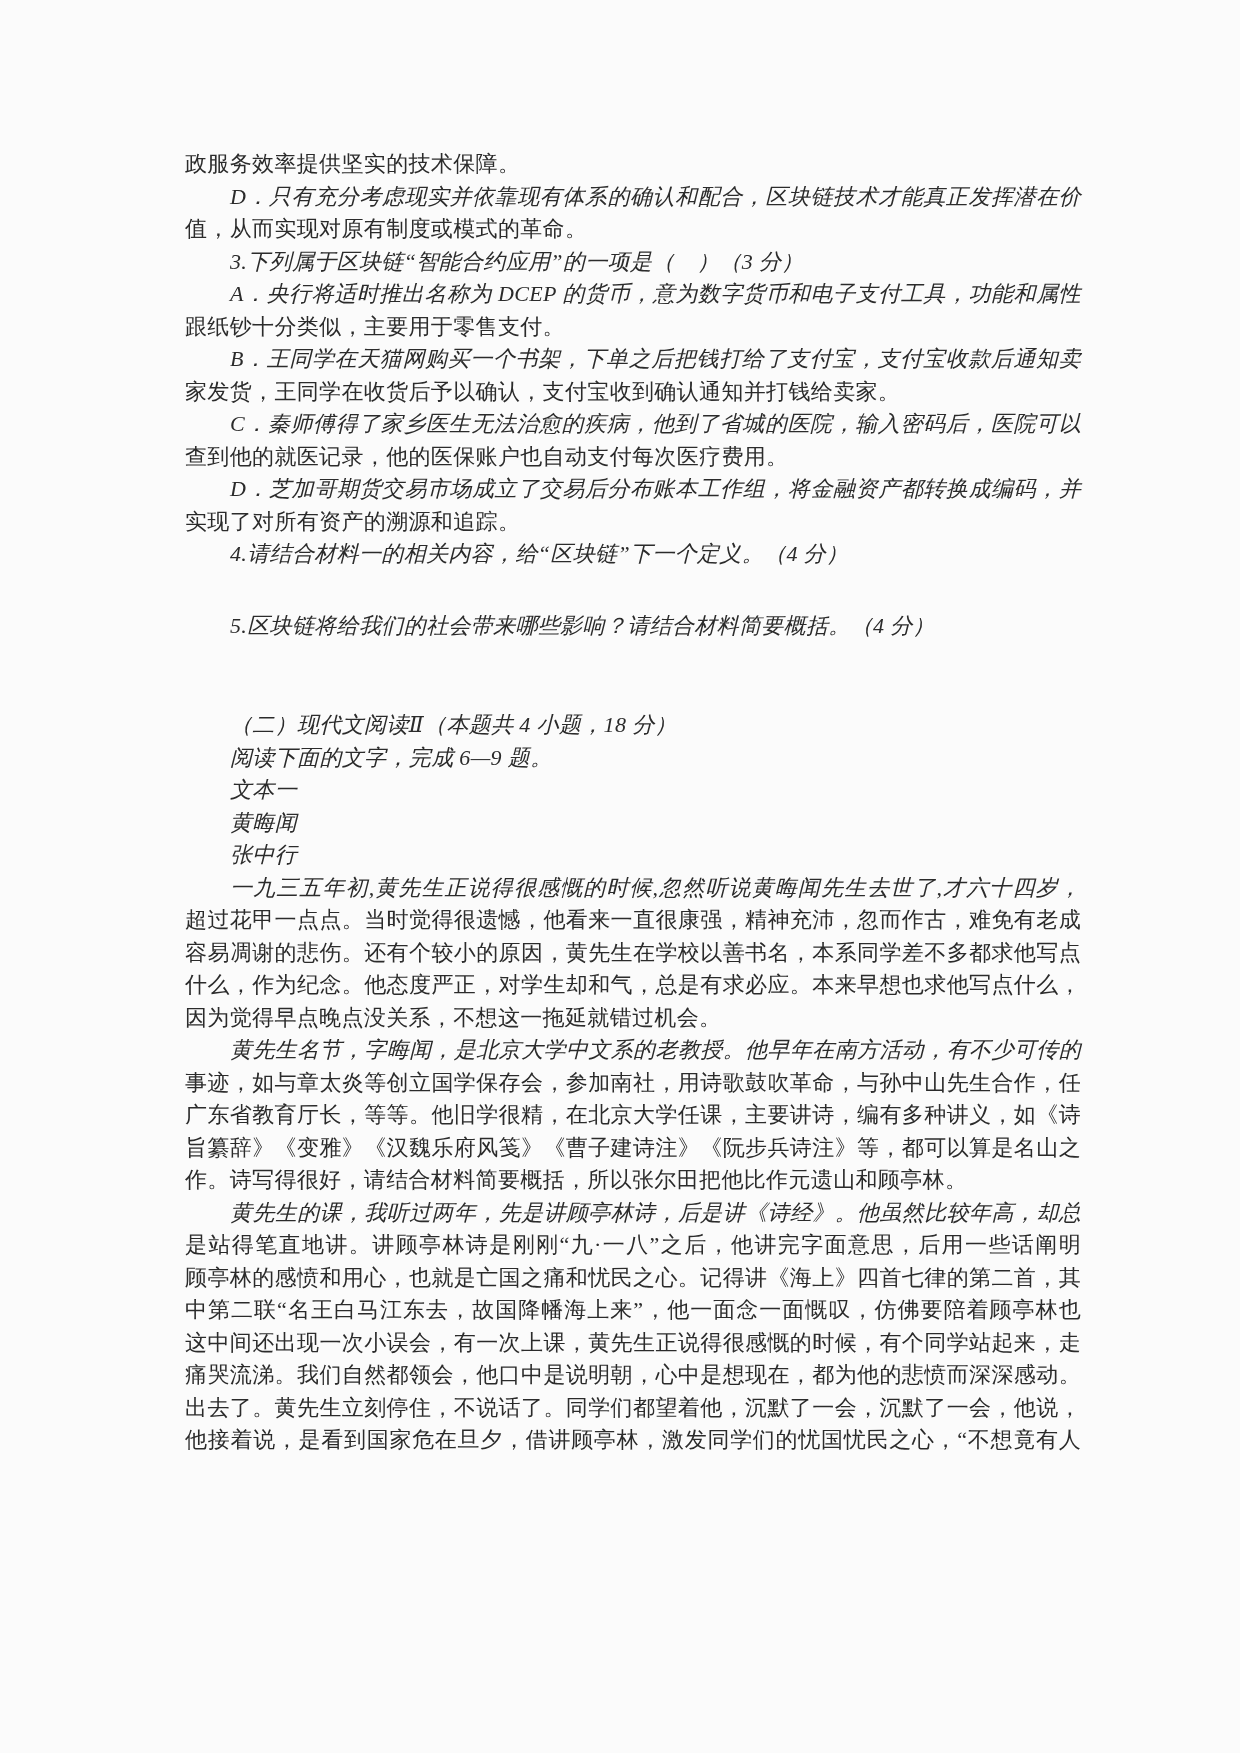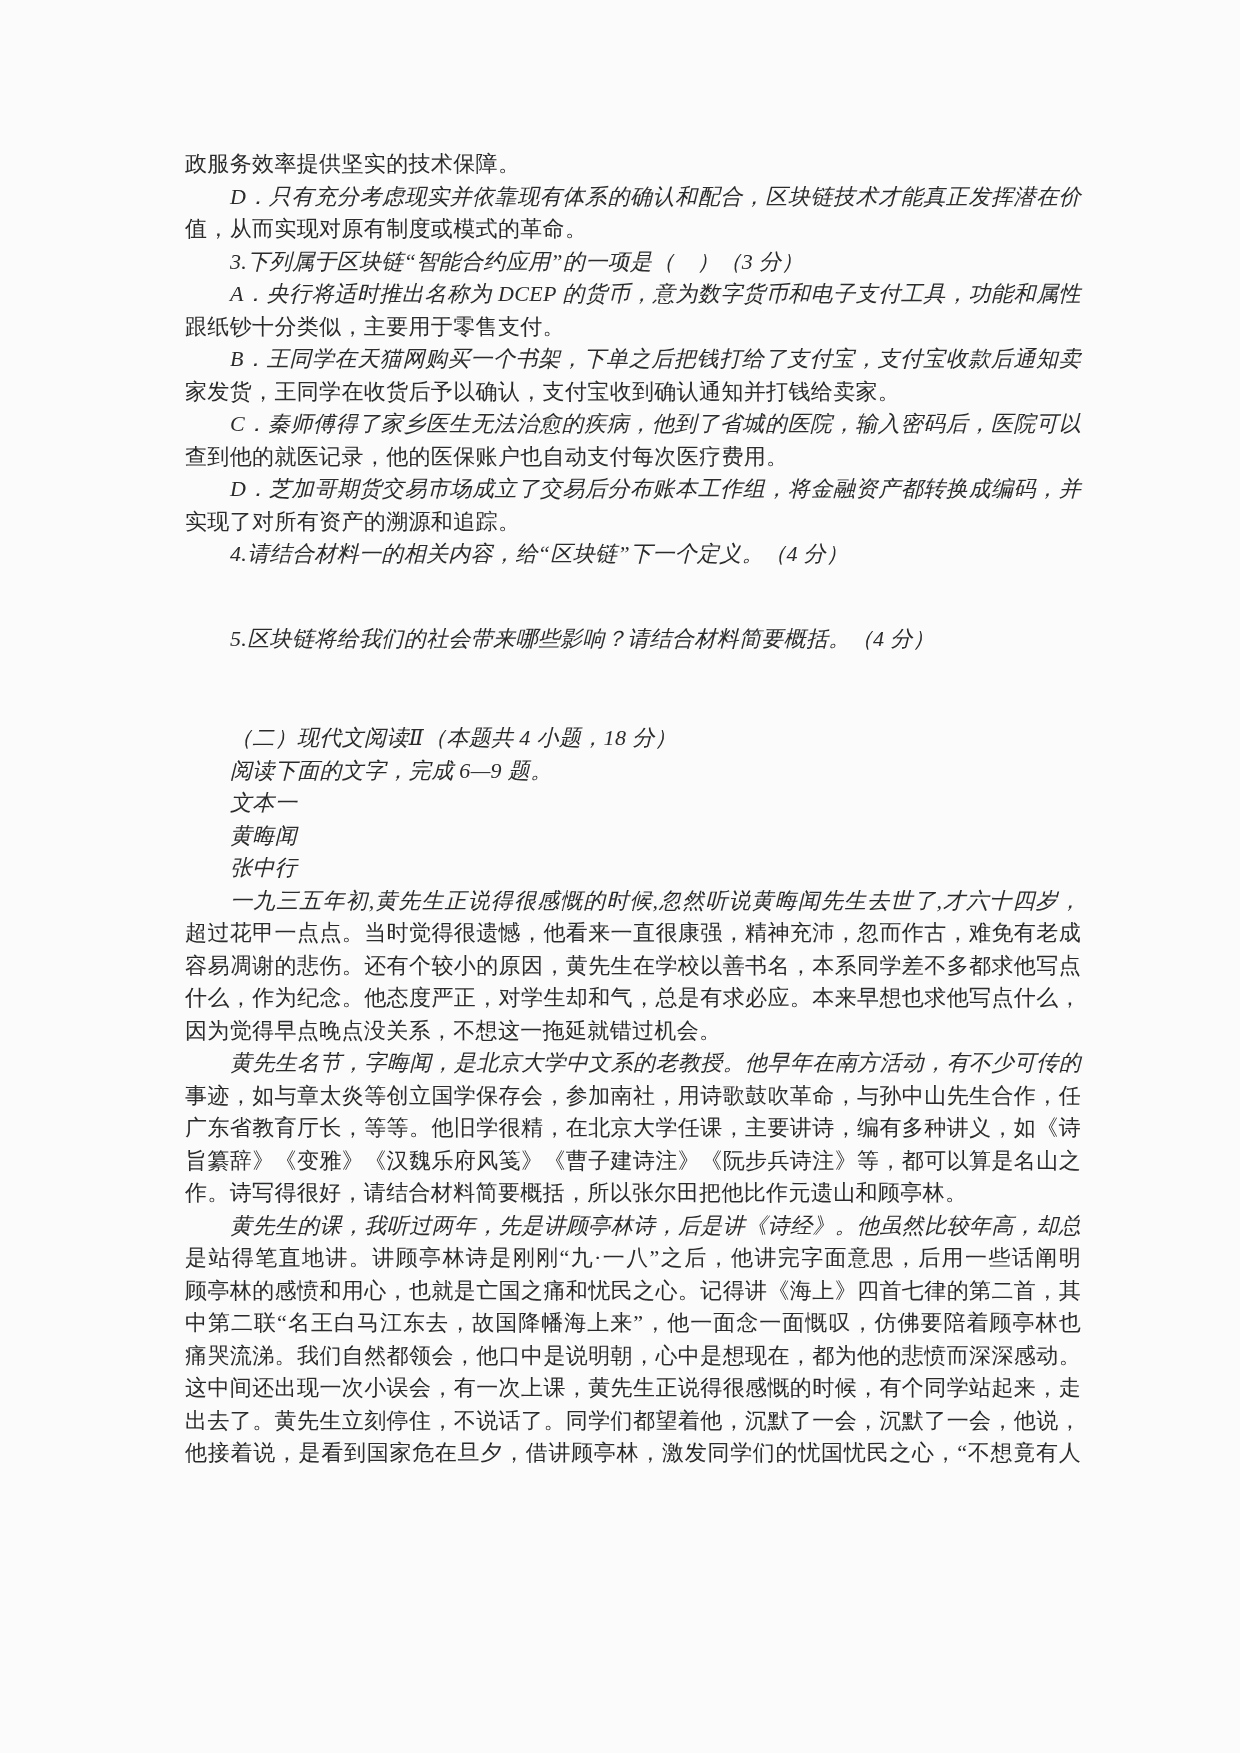--- a/index.html
+++ b/index.html
@@ -45,37 +45,37 @@
     <div class="line indent">3.下列属于区块链“智能合约应用”的一项是（　）（3 分）</div>
     <div class="line indent stretch">A．央行将适时推出名称为 DCEP 的货币，意为数字货币和电子支付工具，功能和属性</div>
     <div class="line">跟纸钞十分类似，主要用于零售支付。</div>
     <div class="line indent stretch">B．王同学在天猫网购买一个书架，下单之后把钱打给了支付宝，支付宝收款后通知卖</div>
     <div class="line">家发货，王同学在收货后予以确认，支付宝收到确认通知并打钱给卖家。</div>
     <div class="line indent stretch">C．秦师傅得了家乡医生无法治愈的疾病，他到了省城的医院，输入密码后，医院可以</div>
     <div class="line">查到他的就医记录，他的医保账户也自动支付每次医疗费用。</div>
     <div class="line indent stretch">D．芝加哥期货交易市场成立了交易后分布账本工作组，将金融资产都转换成编码，并</div>
     <div class="line">实现了对所有资产的溯源和追踪。</div>
     <div class="line indent">4.请结合材料一的相关内容，给“区块链”下一个定义。（4 分）</div>
-    <div class="line indent" style="margin-top: 52px;">5.区块链将给我们的社会带来哪些影响？请结合材料简要概括。（4 分）</div>
+    <div class="line indent" style="margin-top: 39px;">5.区块链将给我们的社会带来哪些影响？请结合材料简要概括。（4 分）</div>
     <div class="line indent" style="margin-top: 67px;">（二）现代文阅读Ⅱ（本题共 4 小题，18 分）</div>
     <div class="line indent">阅读下面的文字，完成 6—9 题。</div>
     <div class="line indent">文本一</div>
     <div class="line indent">黄晦闻</div>
     <div class="line indent">张中行</div>
     <div class="line indent stretch">一九三五年初,黄先生正说得很感慨的时候,忽然听说黄晦闻先生去世了,才六十四岁，</div>
     <div class="line stretch">超过花甲一点点。当时觉得很遗憾，他看来一直很康强，精神充沛，忽而作古，难免有老成</div>
     <div class="line stretch">容易凋谢的悲伤。还有个较小的原因，黄先生在学校以善书名，本系同学差不多都求他写点</div>
     <div class="line stretch">什么，作为纪念。他态度严正，对学生却和气，总是有求必应。本来早想也求他写点什么，</div>
     <div class="line">因为觉得早点晚点没关系，不想这一拖延就错过机会。</div>
     <div class="line indent stretch">黄先生名节，字晦闻，是北京大学中文系的老教授。他早年在南方活动，有不少可传的</div>
     <div class="line stretch">事迹，如与章太炎等创立国学保存会，参加南社，用诗歌鼓吹革命，与孙中山先生合作，任</div>
     <div class="line stretch">广东省教育厅长，等等。他旧学很精，在北京大学任课，主要讲诗，编有多种讲义，如《诗</div>
     <div class="line stretch">旨纂辞》《变雅》《汉魏乐府风笺》《曹子建诗注》《阮步兵诗注》等，都可以算是名山之</div>
     <div class="line">作。诗写得很好，请结合材料简要概括，所以张尔田把他比作元遗山和顾亭林。</div>
     <div class="line indent stretch">黄先生的课，我听过两年，先是讲顾亭林诗，后是讲《诗经》。他虽然比较年高，却总</div>
     <div class="line stretch">是站得笔直地讲。讲顾亭林诗是刚刚“九·一八”之后，他讲完字面意思，后用一些话阐明</div>
     <div class="line stretch">顾亭林的感愤和用心，也就是亡国之痛和忧民之心。记得讲《海上》四首七律的第二首，其</div>
     <div class="line stretch">中第二联“名王白马江东去，故国降幡海上来”，他一面念一面慨叹，仿佛要陪着顾亭林也</div>
+    <div class="line stretch">这中间还出现一次小误会，有一次上课，黄先生正说得很感慨的时候，有个同学站起来，走</div>
     <div class="line stretch">痛哭流涕。我们自然都领会，他口中是说明朝，心中是想现在，都为他的悲愤而深深感动。</div>
-    <div class="line stretch">这中间还出现一次小误会，有一次上课，黄先生正说得很感慨的时候，有个同学站起来，走</div>
     <div class="line stretch">出去了。黄先生立刻停住，不说话了。同学们都望着他，沉默了一会，沉默了一会，他说，</div>
     <div class="line stretch">他接着说，是看到国家危在旦夕，借讲顾亭林，激发同学们的忧国忧民之心，“不想竟有人</div>
   </div>
 
 </body></html>

